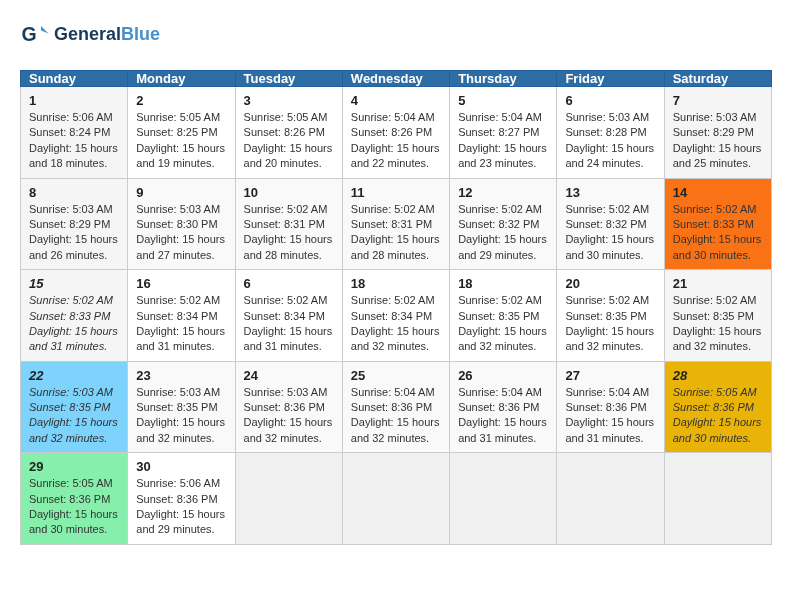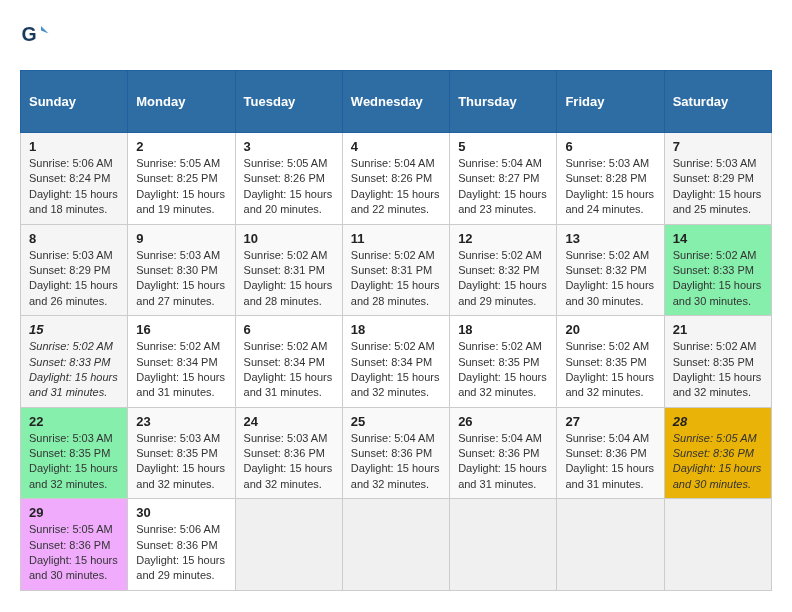--- a/index.html
+++ b/index.html
@@ -45,21 +45,21 @@
     }
     .calendar {
       width: 100%;
       border-collapse: collapse;
       border: 1px solid #ccc;
     }
     .calendar th {
       background-color: #2e6da4;
       color: white;
       text-align: left;
-      padding: 23px 8px;
+      padding: 0 8px;
       font-size: 13px;
       font-weight: bold;
       border: 1px solid #2060a0;
     }
     .calendar td {
       vertical-align: top;
       padding: 6px 8px;
       border: 1px solid #ccc;
       font-size: 11px;
       color: #333;
@@ -97,20 +97,23 @@
   </style>
 </head>
 <body>
 
 <div style="display:flex; justify-content:space-between; align-items:flex-start; margin-bottom:10px;">
   <div class="header-logo">
     <svg class="logo-icon" viewBox="0 0 40 40">
       <text x="2" y="28" font-size="26" font-weight="bold" fill="#1a3a5c">G</text>
       <polygon points="28,8 38,18 28,14" fill="#4a90c8"></polygon>
     </svg>
+    <div class="logo-text">
+      <div>General<span>Blue</span></div>
+    </div>
   </div>
   <div class="title-section">
     <div class="month-title"></div>
     <div class="location-title"></div>
   </div>
 </div>
 
 <table class="calendar">
   <thead>
     <tr>
@@ -172,21 +175,21 @@
           <div class="day-info">Sunrise: 5:02 AM<br>Sunset: 8:31 PM<br>Daylight: 15 hours<br>and 28 minutes.</div>
         </td>
         <td>
           <span class="day-num">12</span>
           <div class="day-info">Sunrise: 5:02 AM<br>Sunset: 8:32 PM<br>Daylight: 15 hours<br>and 29 minutes.</div>
         </td>
         <td>
           <span class="day-num">13</span>
           <div class="day-info">Sunrise: 5:02 AM<br>Sunset: 8:32 PM<br>Daylight: 15 hours<br>and 30 minutes.</div>
         </td>
-        <td style="background-color: #86efac;">
+        <td style="background-color: #f97316;">
           <span class="day-num">14</span>
           <div class="day-info">Sunrise: 5:02 AM<br>Sunset: 8:33 PM<br>Daylight: 15 hours<br>and 30 minutes.</div>
         </td>
       </tr>
       <tr>
         <td style="background-color: rgb(245, 245, 245); font-style: italic;">
           <span class="day-num">15</span>
           <div class="day-info">Sunrise: 5:02 AM<br>Sunset: 8:33 PM<br>Daylight: 15 hours<br>and 31 minutes.</div>
         </td>
         <td>
@@ -208,21 +211,21 @@
         <td>
           <span class="day-num">20</span>
           <div class="day-info">Sunrise: 5:02 AM<br>Sunset: 8:35 PM<br>Daylight: 15 hours<br>and 32 minutes.</div>
         </td>
         <td style="background-color: rgb(245, 245, 245);">
           <span class="day-num">21</span>
           <div class="day-info">Sunrise: 5:02 AM<br>Sunset: 8:35 PM<br>Daylight: 15 hours<br>and 32 minutes.</div>
         </td>
       </tr>
       <tr>
-        <td style="background-color: #86efac;">
+        <td style="background-color: #7dd3fc; font-style: italic;">
           <span class="day-num">22</span>
           <div class="day-info">Sunrise: 5:03 AM<br>Sunset: 8:35 PM<br>Daylight: 15 hours<br>and 32 minutes.</div>
         </td>
         <td>
           <span class="day-num">23</span>
           <div class="day-info">Sunrise: 5:03 AM<br>Sunset: 8:35 PM<br>Daylight: 15 hours<br>and 32 minutes.</div>
         </td>
         <td>
           <span class="day-num">24</span>
           <div class="day-info">Sunrise: 5:03 AM<br>Sunset: 8:36 PM<br>Daylight: 15 hours<br>and 32 minutes.</div>
@@ -238,21 +241,21 @@
         <td>
           <span class="day-num">27</span>
           <div class="day-info">Sunrise: 5:04 AM<br>Sunset: 8:36 PM<br>Daylight: 15 hours<br>and 31 minutes.</div>
         </td>
         <td style="background-color: #eab308; font-style: italic;">
           <span class="day-num">28</span>
           <div class="day-info">Sunrise: 5:05 AM<br>Sunset: 8:36 PM<br>Daylight: 15 hours<br>and 30 minutes.</div>
         </td>
       </tr>
       <tr>
-        <td style="background-color: #f0abfc;">
+        <td style="background-color: #86efac;">
           <span class="day-num">29</span>
           <div class="day-info">Sunrise: 5:05 AM<br>Sunset: 8:36 PM<br>Daylight: 15 hours<br>and 30 minutes.</div>
         </td>
         <td>
           <span class="day-num">30</span>
           <div class="day-info">Sunrise: 5:06 AM<br>Sunset: 8:36 PM<br>Daylight: 15 hours<br>and 29 minutes.</div>
         </td>
         <td class="empty-cell" style="background-color: rgb(239, 239, 239);"></td>
         <td class="empty-cell" style="background-color: rgb(239, 239, 239);"></td>
         <td class="empty-cell" style="background-color: rgb(239, 239, 239);"></td>

